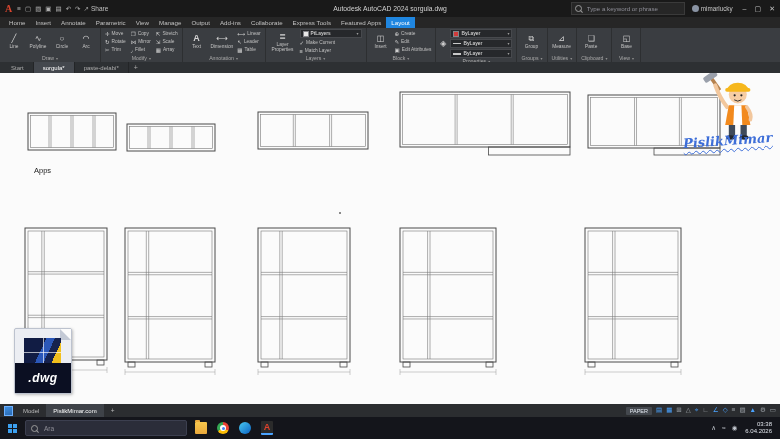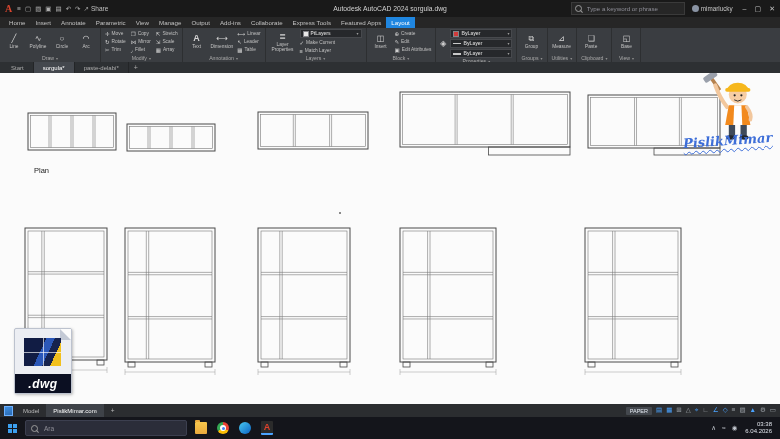--- a/index.html
+++ b/index.html
@@ -63,21 +63,21 @@
   .canvas svg.cad{position:absolute;inset:0;}
   .plan-label{position:absolute;left:34px;top:93px;font-size:7.5px;color:#222;}
   .cursor-dot{position:absolute;left:339px;top:139px;width:2px;height:2px;background:#8a8a8a;}
   .mascot{position:absolute;right:8px;top:-2px;width:72px;height:72px;}
   .brand-text{position:absolute;right:8px;top:60px;font:italic bold 13px "DejaVu Serif",serif;color:#3d6ed8;transform:rotate(-4deg);text-decoration:underline wavy 1px;text-decoration-color:#3d6ed8;text-underline-offset:3px;white-space:nowrap;}
   .dwg{position:absolute;left:14px;top:255px;width:56px;height:64px;background:#eceef3;border:1px solid #bcc2ce;border-radius:2px;box-shadow:1px 1px 3px rgba(0,0,0,.25);}
   .dwg::before{content:"";position:absolute;top:0;right:0;width:0;height:0;border-top:11px solid #fbfbfb;border-left:11px solid #c3c9d5;}
   .dwg-bp{position:absolute;left:9px;top:9px;width:37px;height:28px;background:linear-gradient(115deg,#111c44 0 45%,#2b57b8 45% 62%,#16224e 62% 78%,#f2c01d 78% 100%);}
   .dwg-bp::after{content:"";position:absolute;left:50%;top:0;width:1px;height:100%;background:rgba(255,255,255,.65);}
   .dwg-bp::before{content:"";position:absolute;top:50%;left:0;height:1px;width:100%;background:rgba(255,255,255,.65);}
-  .dwg-band{position:absolute;left:0;right:0;bottom:0;height:19px;background:#0b0f22;color:#fff;font:italic bold 12px "Liberation Sans",sans-serif;display:flex;align-items:center;justify-content:center;letter-spacing:.5px;}
+  .dwg-band{position:absolute;left:0;right:0;bottom:0;height:30px;background:#0b0f22;color:#fff;font:italic bold 12px "Liberation Sans",sans-serif;display:flex;align-items:center;justify-content:center;letter-spacing:.5px;}
 
   
   .statusbar{height:13px;background:#2b2d30;display:flex;align-items:center;padding:0 4px;gap:3px;flex:0 0 auto;}
   .sb-doc{width:7px;height:8px;background:linear-gradient(160deg,#3f8fe0,#2a6ab3);border:1px solid #6db0ff;flex:0 0 auto;}
   .ltabs{display:flex;height:100%;}
   .ltab{display:flex;align-items:center;font-size:6px;color:#b9b9b9;padding:0 7px;white-space:nowrap;}
   .ltab.active{background:#3e4248;color:#fff;}
   .ltab-add{display:flex;align-items:center;color:#b9b9b9;font-size:6.5px;padding:0 4px;}
   .sb-right{margin-left:auto;display:flex;align-items:center;gap:4px;}
   .paper{font-size:5.5px;color:#e3e9f1;background:#44484e;padding:1px 4px;border-radius:1px;}
@@ -537,21 +537,21 @@
         <line x1="588" y1="199.36" x2="678" y2="199.36" stroke="#777" stroke-width="0.6"></line>
         <line x1="588" y1="201.76" x2="678" y2="201.76" stroke="#777" stroke-width="0.6"></line>
         <line x1="588" y1="243.58" x2="678" y2="243.58" stroke="#777" stroke-width="0.6"></line>
         <line x1="588" y1="245.98" x2="678" y2="245.98" stroke="#777" stroke-width="0.6"></line>
         <rect x="588" y="289" width="7" height="5" fill="none" stroke="#4a4a4a" stroke-width="0.8"></rect>
         <rect x="671" y="289" width="7" height="5" fill="none" stroke="#4a4a4a" stroke-width="0.8"></rect>
         <line x1="585" y1="299" x2="681" y2="299" stroke="#999" stroke-width="0.5"></line>
         <line x1="585" y1="296" x2="585" y2="302" stroke="#999" stroke-width="0.5"></line>
         <line x1="681" y1="296" x2="681" y2="302" stroke="#999" stroke-width="0.5"></line>
       </svg>
-    <div class="plan-label">Plan</div>
+    <div class="plan-label">Apps</div>
     <div class="cursor-dot"></div>
 
     <svg class="mascot" viewBox="0 0 80 80">
       <g transform="rotate(-35 14 10)">
         <rect x="12" y="6" width="4" height="18" rx="1" fill="#b5824f"></rect>
         <rect x="6" y="2" width="16" height="7" rx="2" fill="#9aa0ab"></rect>
       </g>
       <path d="M30 40 Q22 30 17 16" stroke="#f2c79d" stroke-width="4.5" fill="none" stroke-linecap="round"></path>
       <circle cx="42" cy="26" r="10" fill="#f6cda4"></circle>
       <path d="M30 22 a12 9 0 0 1 24 0 z" fill="#f6b71c"></path>

